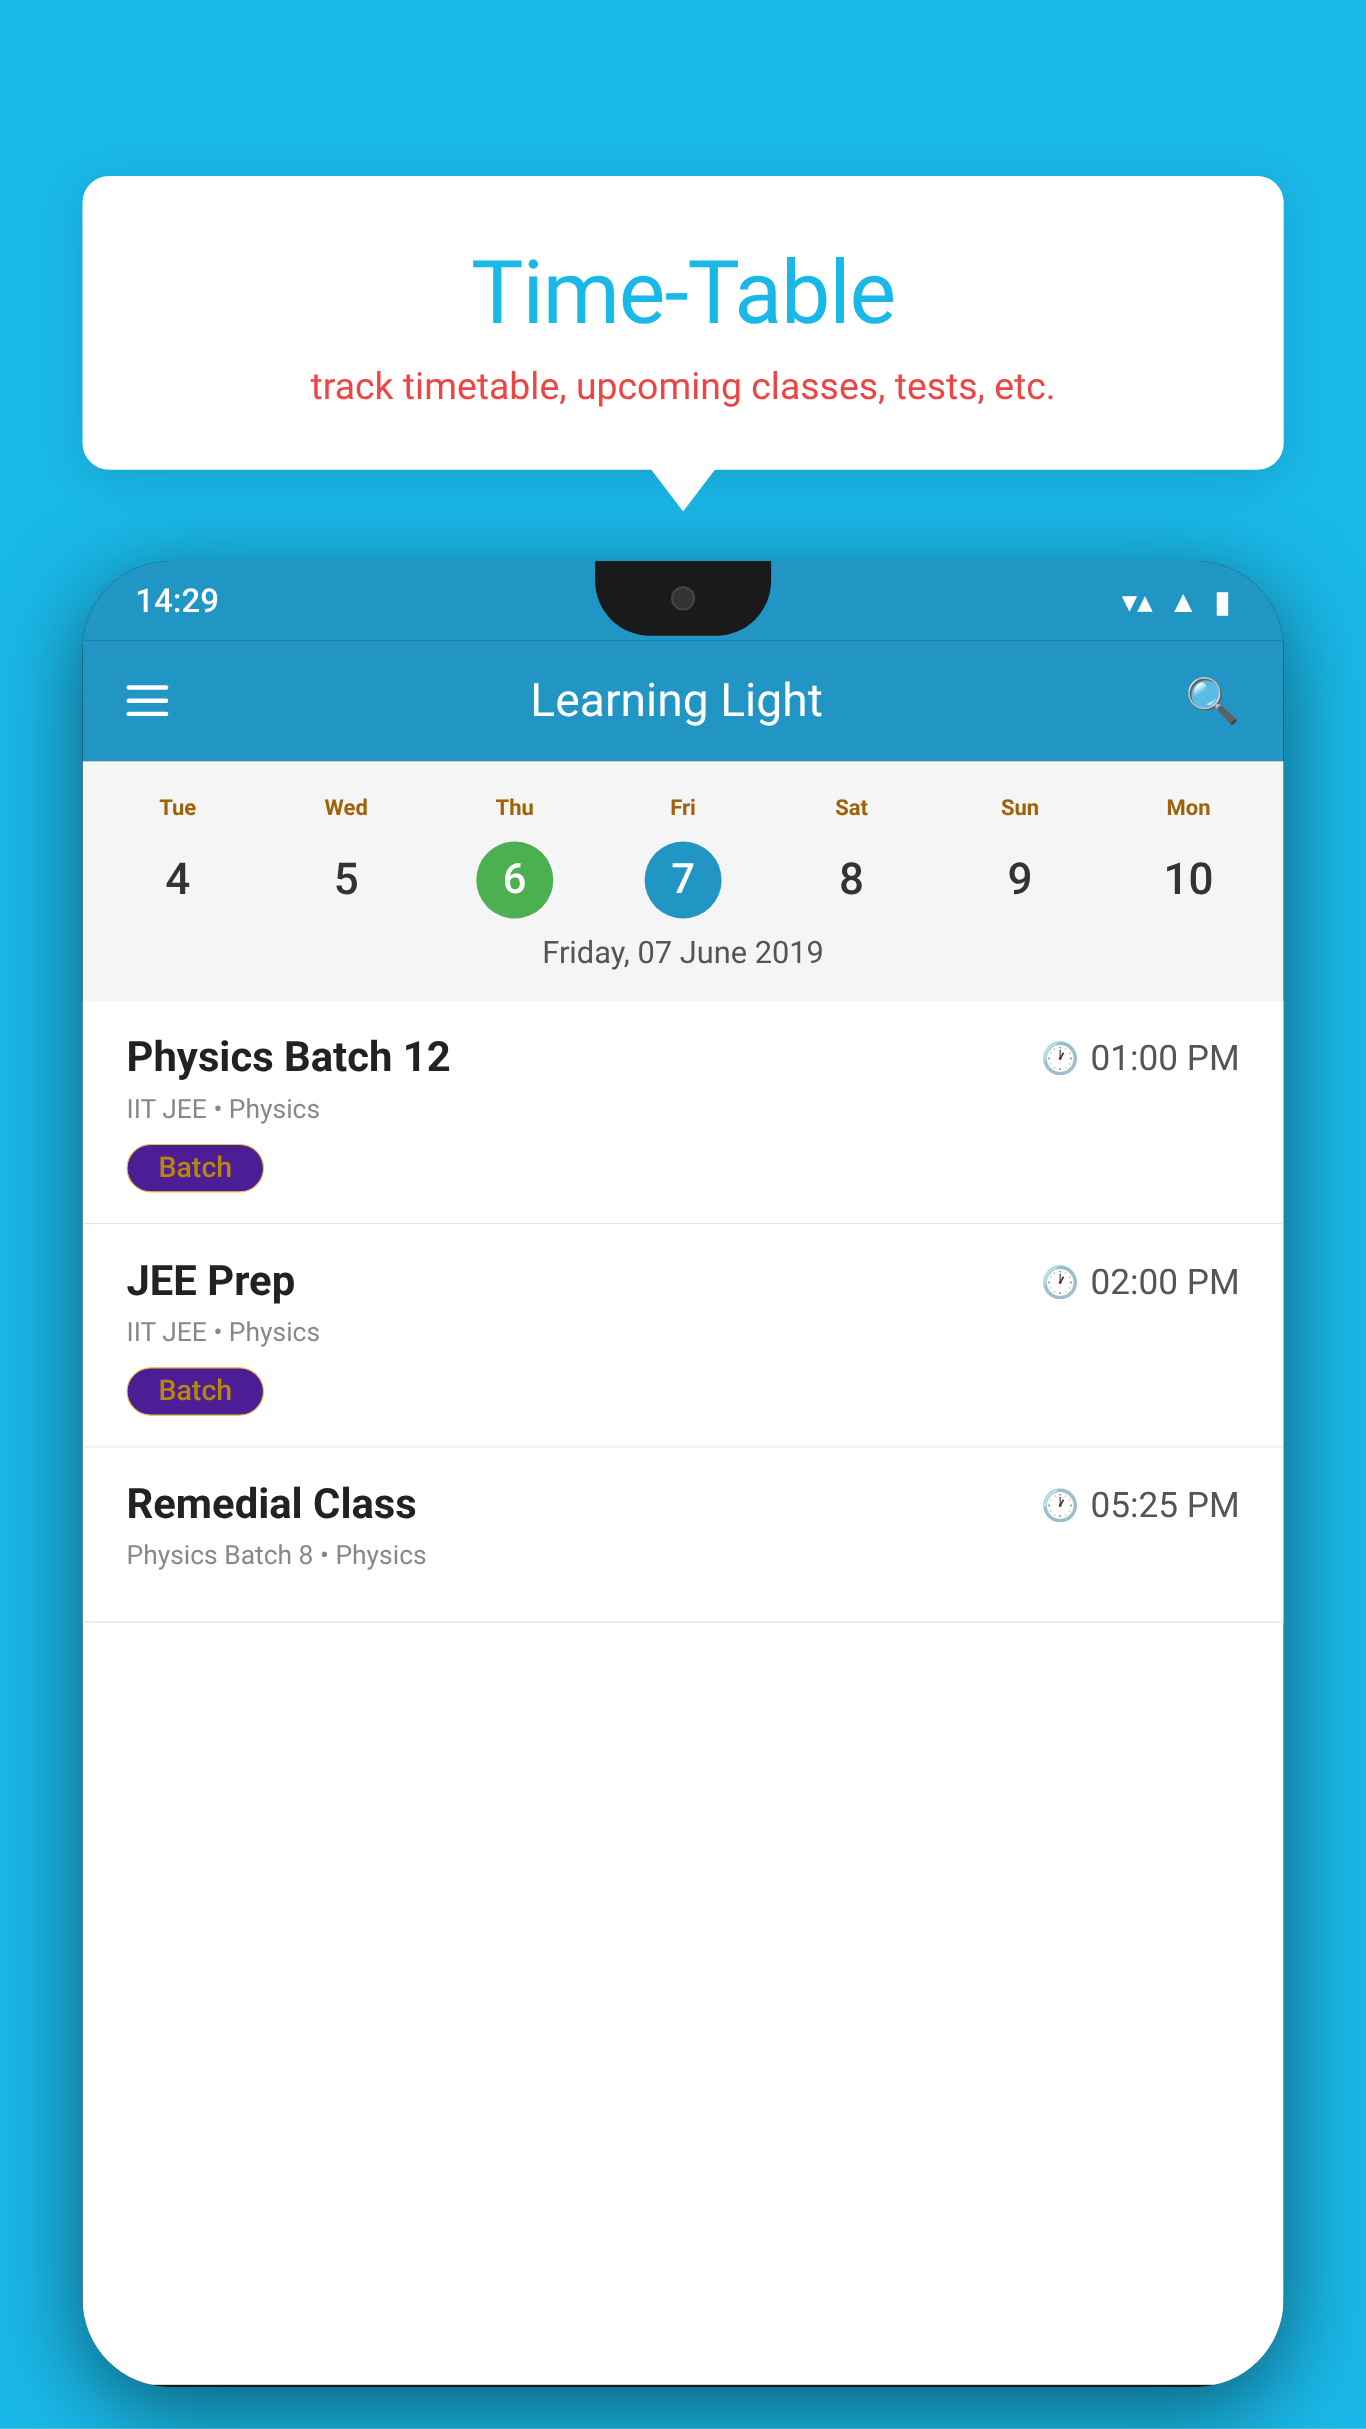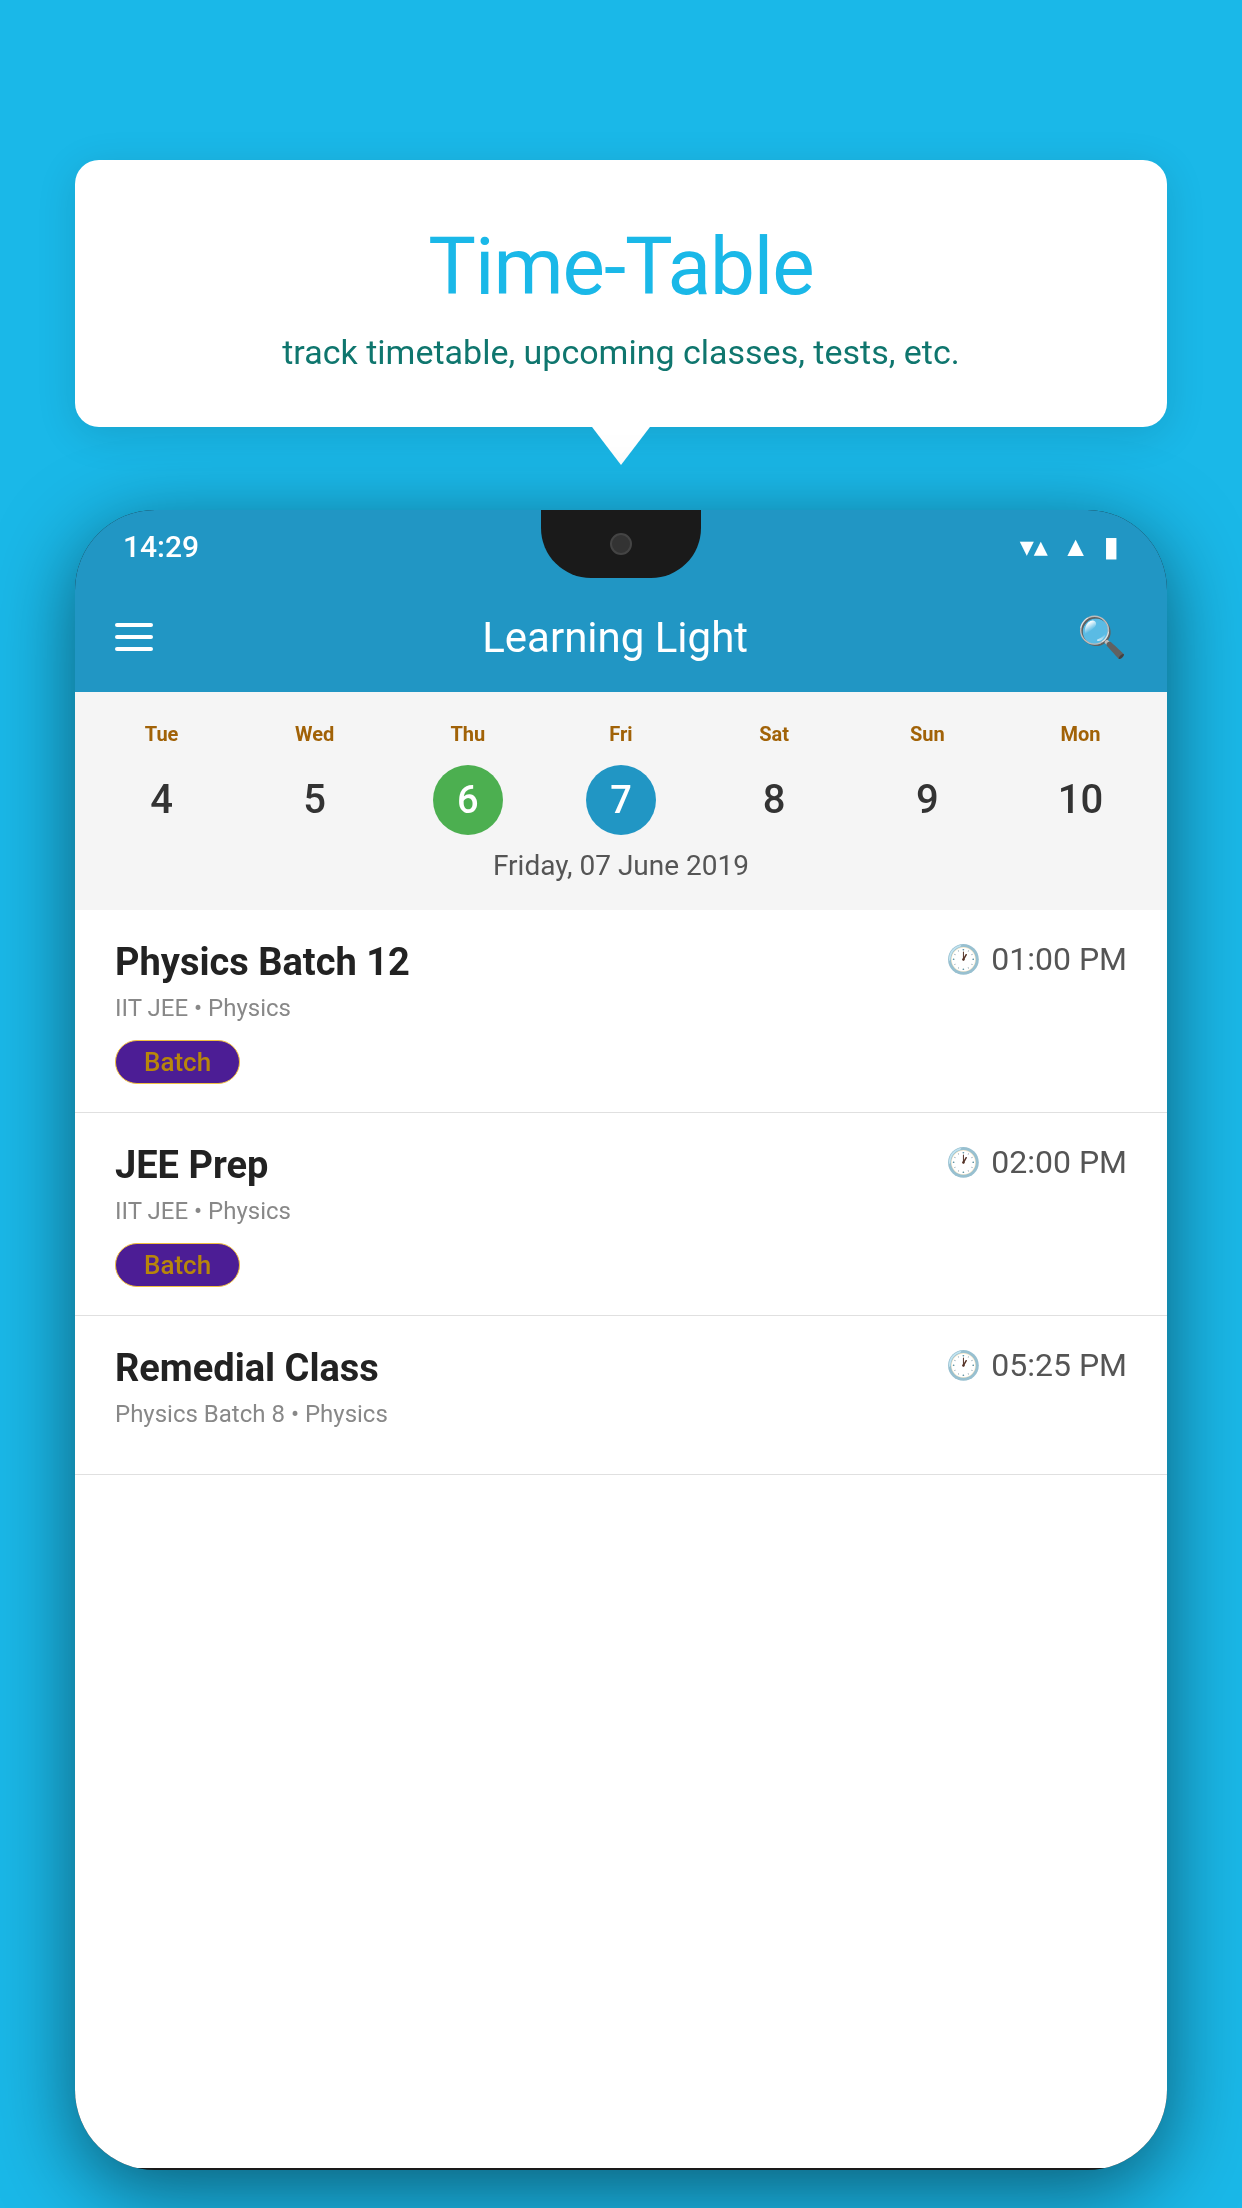--- a/index.html
+++ b/index.html
@@ -43,21 +43,21 @@
     .tooltip-title {
       font-size: 80px;
       font-weight: 400;
       color: #1ab8e8;
       margin-bottom: 18px;
       letter-spacing: -1px;
     }
 
     .tooltip-subtitle {
       font-size: 34px;
-      color: #0f766e;
+      color: #ef4444;
       font-weight: 400;
     }
 
     
     .phone-wrapper {
       position: absolute;
       top: 510px;
       left: 75px;
       right: 75px;
       bottom: 0;
@@ -239,21 +239,21 @@
     
     .schedule-item {
       border-bottom: 1px solid #e0e0e0;
       padding: 30px 40px 28px;
       background: white;
     }
 
     .item-header {
       display: flex;
       justify-content: space-between;
-      align-items: flex-start;
+      align-items: center;
       margin-bottom: 10px;
     }
 
     .item-title {
       font-size: 38px;
       font-weight: 700;
       color: #222;
     }
 
     .item-time {

